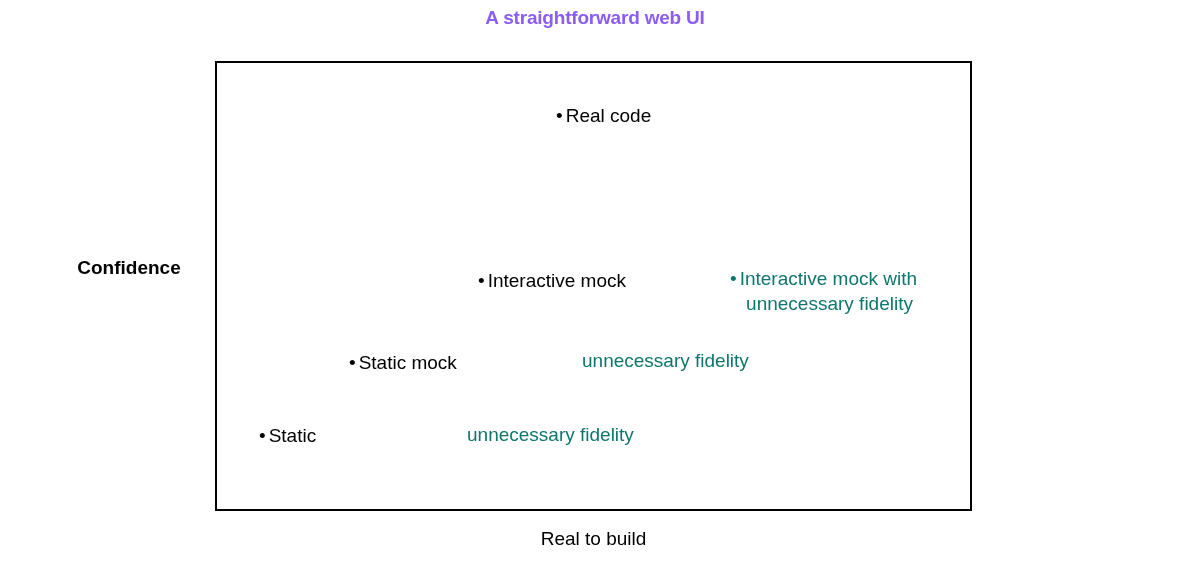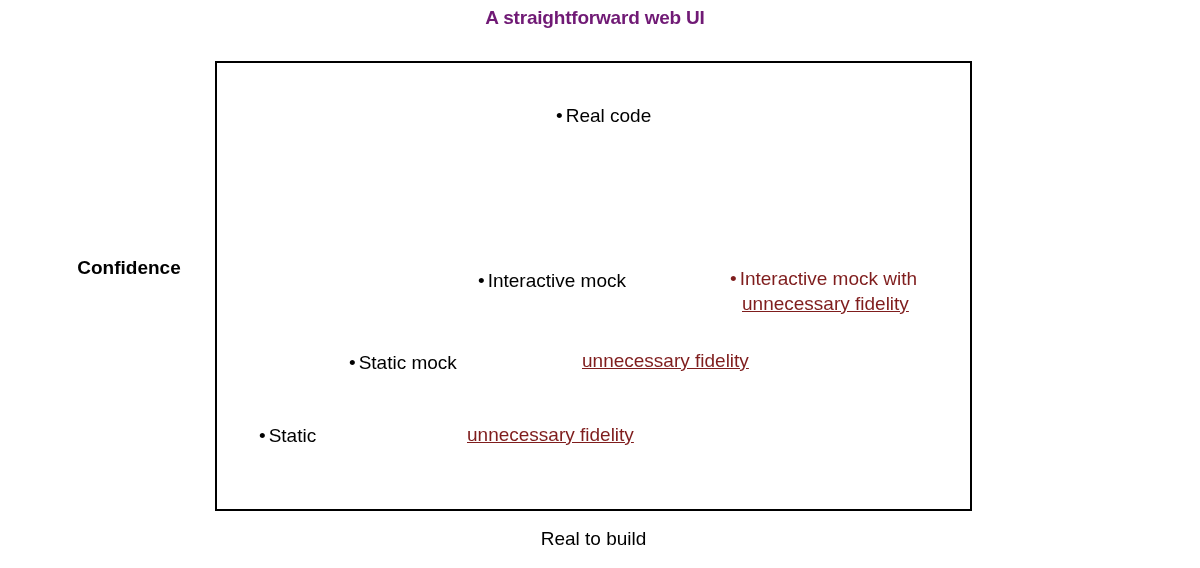--- a/index.html
+++ b/index.html
@@ -19,21 +19,21 @@
   
   #chart-title {
     position: absolute;
     left: 0;
     top: 7px;
     width: 1190px;
     text-align: center;
     font-size: 19px;
     font-weight: bold;
     letter-spacing: -0.2px;
-    color: #701a75;
+    color: #8b5cf6;
     white-space: nowrap;
   }
 
   
   #plot-frame {
     position: absolute;
     left: 215px;
     top: 61px;
     width: 757px;
     height: 450px;
@@ -70,26 +70,25 @@
   
   .point-label {
     position: absolute;
     font-size: 19px;
     line-height: 25px;
     white-space: nowrap;
   }
   .point-label .l1 { display: block; }
   .point-label .l2 {
     display: block;
-    text-align: left;
+    text-align: center;
     padding-left: 12px;
-    text-decoration: underline;
   }
   .point-label.black { color: #000000; }
-  .point-label.red   { color: #7f1d1d; }
+  .point-label.red   { color: #0f766e; }
 
   .bullet {
     font-size: 19px;
     line-height: 1;
     vertical-align: baseline;
     padding-right: 3px;
   }
 
   
   #pt-real-code          { left: 556px; top: 103px; text-align: center; }

